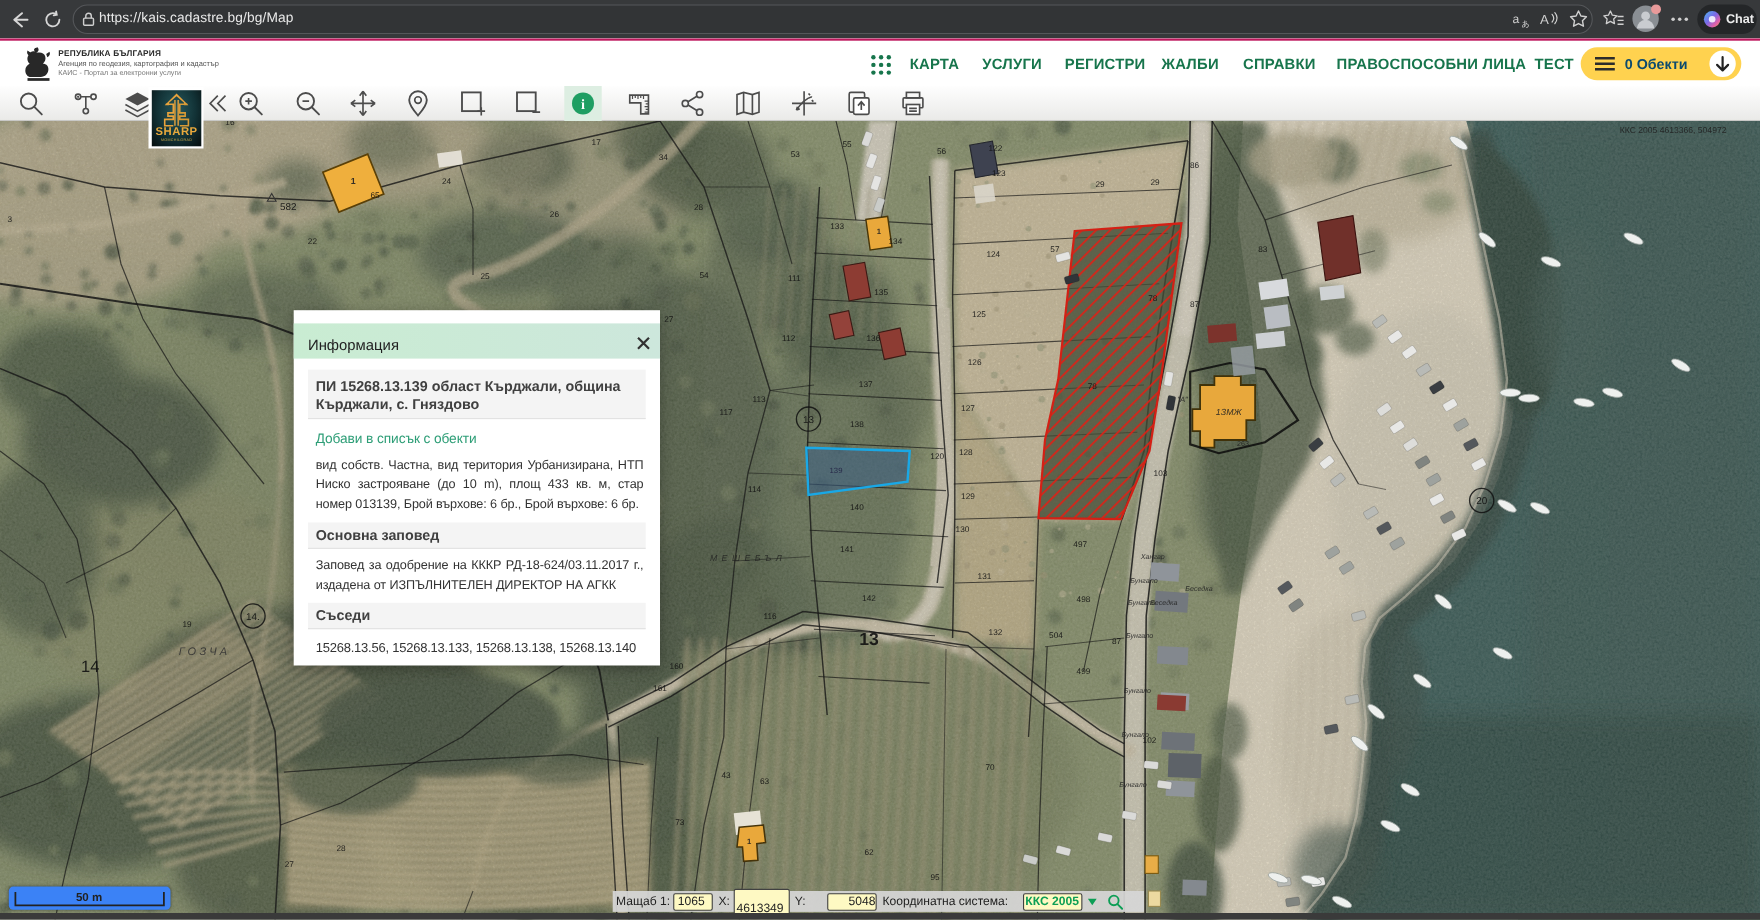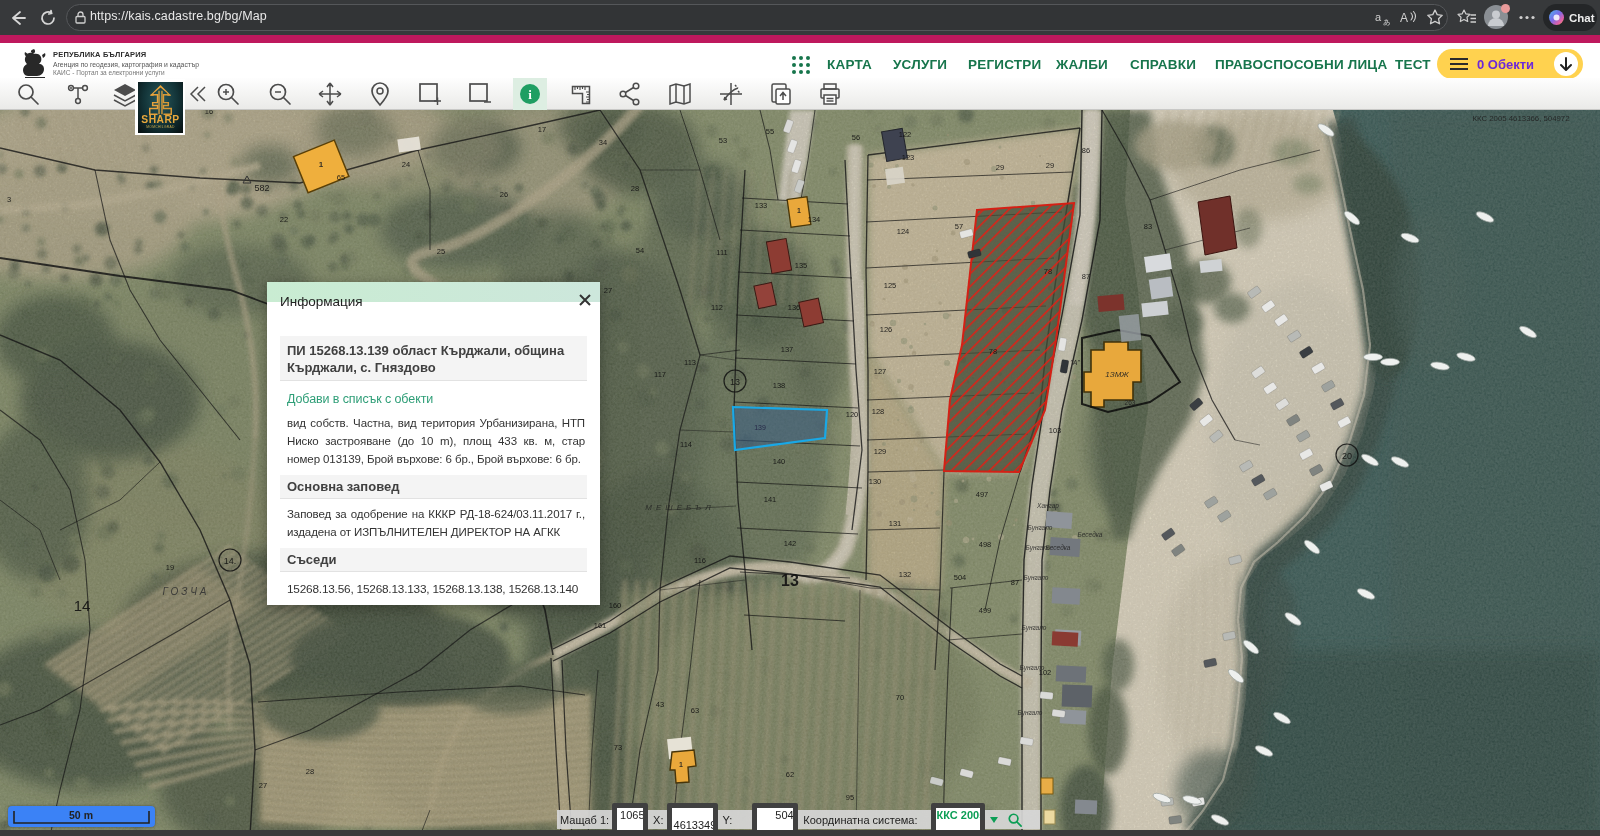--- a/index.html
+++ b/index.html
@@ -4,35 +4,35 @@
 *{margin:0;padding:0;box-sizing:border-box}
 html,body{width:1600px;height:836px;overflow:hidden;font-family:"Liberation Sans",sans-serif;background:#fff}
 .abs{position:absolute}
 #page{position:relative;width:1600px;height:836px}
 
 #chrome{position:absolute;left:0;top:0;width:1600px;height:35px;background:#37393b}
 #urlpill{position:absolute;left:66px;top:4px;width:1382px;height:27px;border-radius:14px;background:#323436;border:1px solid #55575a}
 #urltext{position:absolute;left:90px;top:9px;font-size:12.5px;color:#e8e8e8;letter-spacing:.1px}
 #chatpill{position:absolute;left:1543px;top:4px;width:54px;height:27px;border-radius:14px;background:#242628;display:flex;align-items:center}
 
-#hdr{position:absolute;left:0;top:35px;width:1600px;height:43px;background:#fff;border-top:8px solid #be185d}
+#hdr{position:absolute;left:0;top:35px;width:1600px;height:43px;background:#fff;border-top:2px solid #be185d}
 .nav{position:absolute;top:14px;font-weight:bold;font-size:13.5px;color:#17754c;letter-spacing:.2px}
 #ypill{position:absolute;left:1437px;top:6px;width:146px;height:30px;border-radius:15px;background:#ffd24f}
 
 #tbar{position:absolute;left:0;top:78px;width:1600px;height:32px;background:linear-gradient(#fefefe,#eaeae8);border-bottom:1px solid #c8c8c6}
 .ticon{position:absolute;top:81px;width:26px;height:26px}
 
 #popup{position:absolute;left:267px;top:282px;width:333px;height:323px;background:#fff;box-shadow:0 3px 14px rgba(0,0,0,.35)}
-#pophead{position:absolute;left:0;top:0;width:333px;height:20px;background:linear-gradient(90deg,#c9ecd2,#cde7dc)}
+#pophead{position:absolute;left:0;top:12px;width:333px;height:32px;background:linear-gradient(90deg,#c9ecd2,#cde7dc)}
 #popbody{position:absolute;left:13px;top:54px;width:307px}
 .psec{background:#f4f4f4;border-bottom:1px solid #e2e2e2;font-weight:bold;font-size:13px;color:#404040;padding:4px 7px 4px 7px}
 .ptxt{font-size:11.5px;color:#333;padding:5px 2px 4px 7px;line-height:18px;text-align:justify;letter-spacing:-0.1px}
 
 #bbar{position:absolute;left:557px;top:810px;width:483px;height:19px;background:rgba(214,214,214,.93);display:flex;align-items:center;font-size:11px;color:#222;white-space:nowrap}
-.binp{height:33px;background:#ffffff;border:5px solid #404040;border-radius:2px;font-size:11px;color:#222;padding:1px 3px;display:inline-block;line-height:12px;overflow:hidden}
+.binp{height:16px;background:#fef9c3;border:1px solid #404040;border-radius:2px;font-size:11px;color:#222;padding:1px 3px;display:inline-block;line-height:12px;overflow:hidden}
 #scalew{position:absolute;left:8px;top:806px;width:147px;height:21px;background:#3b82f6;border-radius:4px;box-shadow:0 0 3px rgba(0,0,0,.4)}
 #bstrip{position:absolute;left:0;top:830px;width:1600px;height:6px;background:#3a3a3a}
 </style></head><body>
 <div id="page">
 <svg class="abs" style="left:0;top:110px" width="1600" height="726" viewBox="0 0 1600 726">
       <defs>
         <filter id="b8" x="-30%" y="-30%" width="160%" height="160%">
           <feGaussianBlur stdDeviation="8"></feGaussianBlur>
         </filter>
         <filter id="b4" x="-40%" y="-40%" width="180%" height="180%">
@@ -1200,21 +1200,21 @@
  <div class="nav" style="left:893px">УСЛУГИ</div>
  <div class="nav" style="left:968px">РЕГИСТРИ</div>
  <div class="nav" style="left:1056px">ЖАЛБИ</div>
  <div class="nav" style="left:1130px">СПРАВКИ</div>
  <div class="nav" style="left:1215px">ПРАВОСПОСОБНИ ЛИЦА</div>
  <div class="nav" style="left:1395px">ТЕСТ</div>
  <div id="ypill">
   <svg class="abs" style="left:12px;top:8px" width="20" height="14" viewBox="0 0 20 14">
           <path d="M1,2 H19 M1,7 H19 M1,12 H19" stroke="#2b2b2b" stroke-width="2.2"></path>
         </svg>
-  <div class="abs" style="left:40px;top:8px;font-size:13px;font-weight:bold;color:#6d28d9">0 Обекти</div>
+  <div class="abs" style="left:40px;top:8px;font-size:13px;font-weight:bold;color:#0c4a6e">0 Обекти</div>
   <div class="abs" style="left:117px;top:3px;width:24px;height:24px;border-radius:12px;background:#fff"></div>
   <svg class="abs" style="left:117px;top:3px" width="24" height="24" viewBox="0 0 24 24">
           <path d="M12,6 V17 M7,13 L12,18 L17,13" stroke="#222" stroke-width="2" fill="none" stroke-linecap="round" stroke-linejoin="round"></path>
         </svg>
  </div>
 </div>
 <div id="tbar"></div>
     <svg class="ticon" style="left:15px" width="26" height="26" viewBox="0 0 26 26">
       <circle cx="11" cy="11" r="7" stroke="#4c4c4c" stroke-width="1.7" fill="none"></circle>
       <path d="M16,16 L23,23" stroke="#4c4c4c" stroke-width="1.7" fill="none" stroke-linecap="round"></path>

